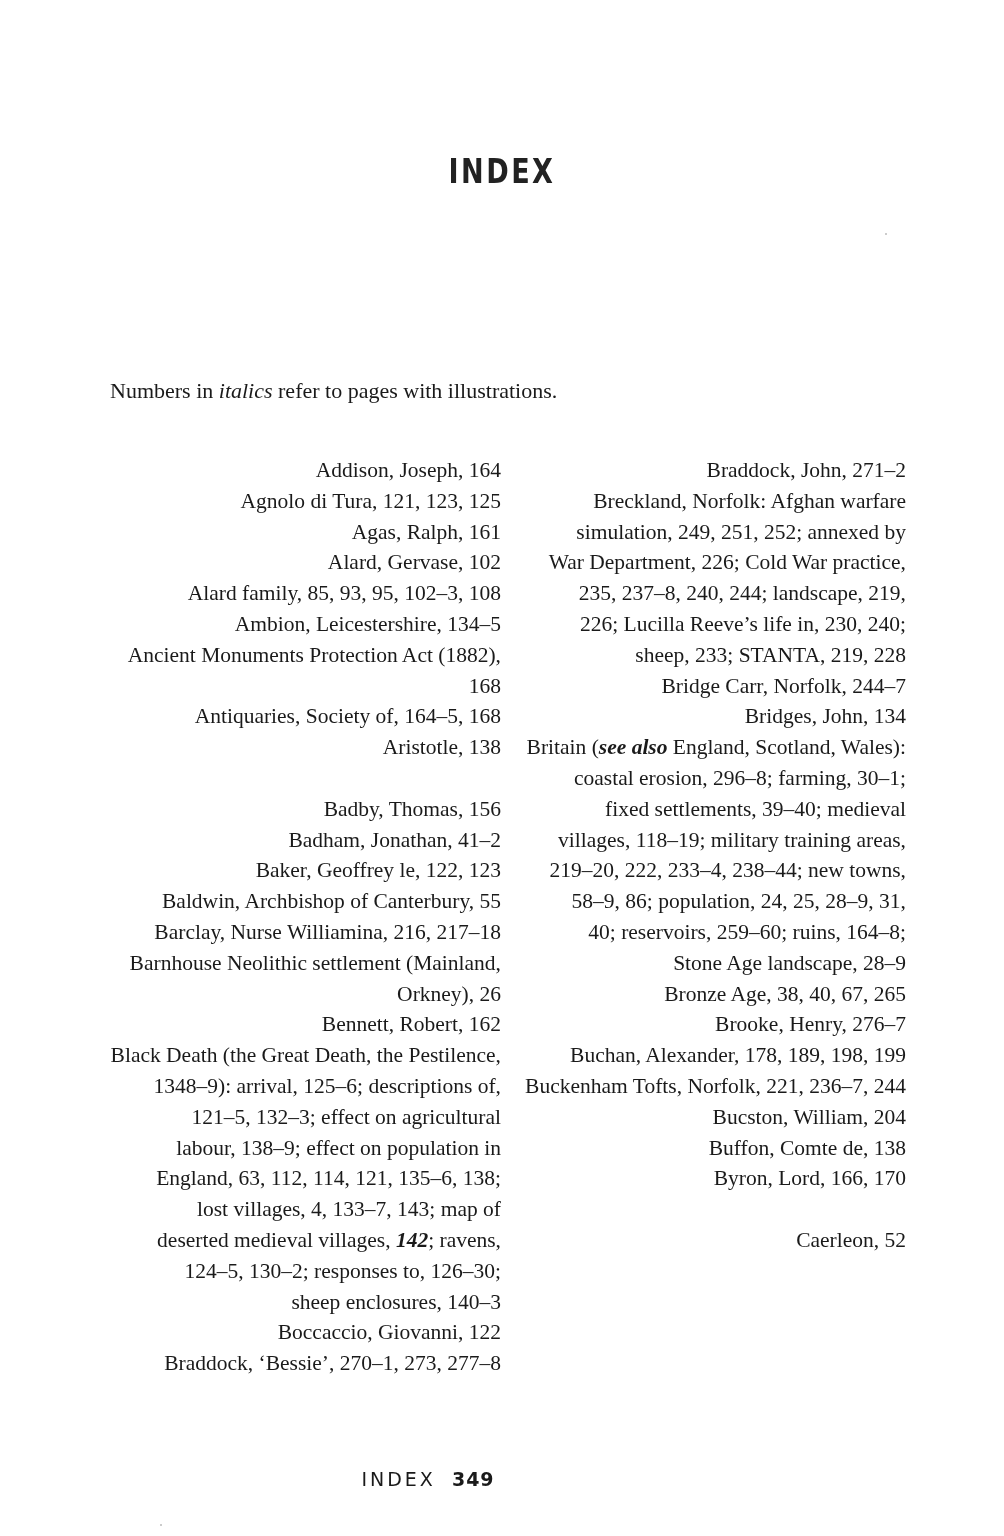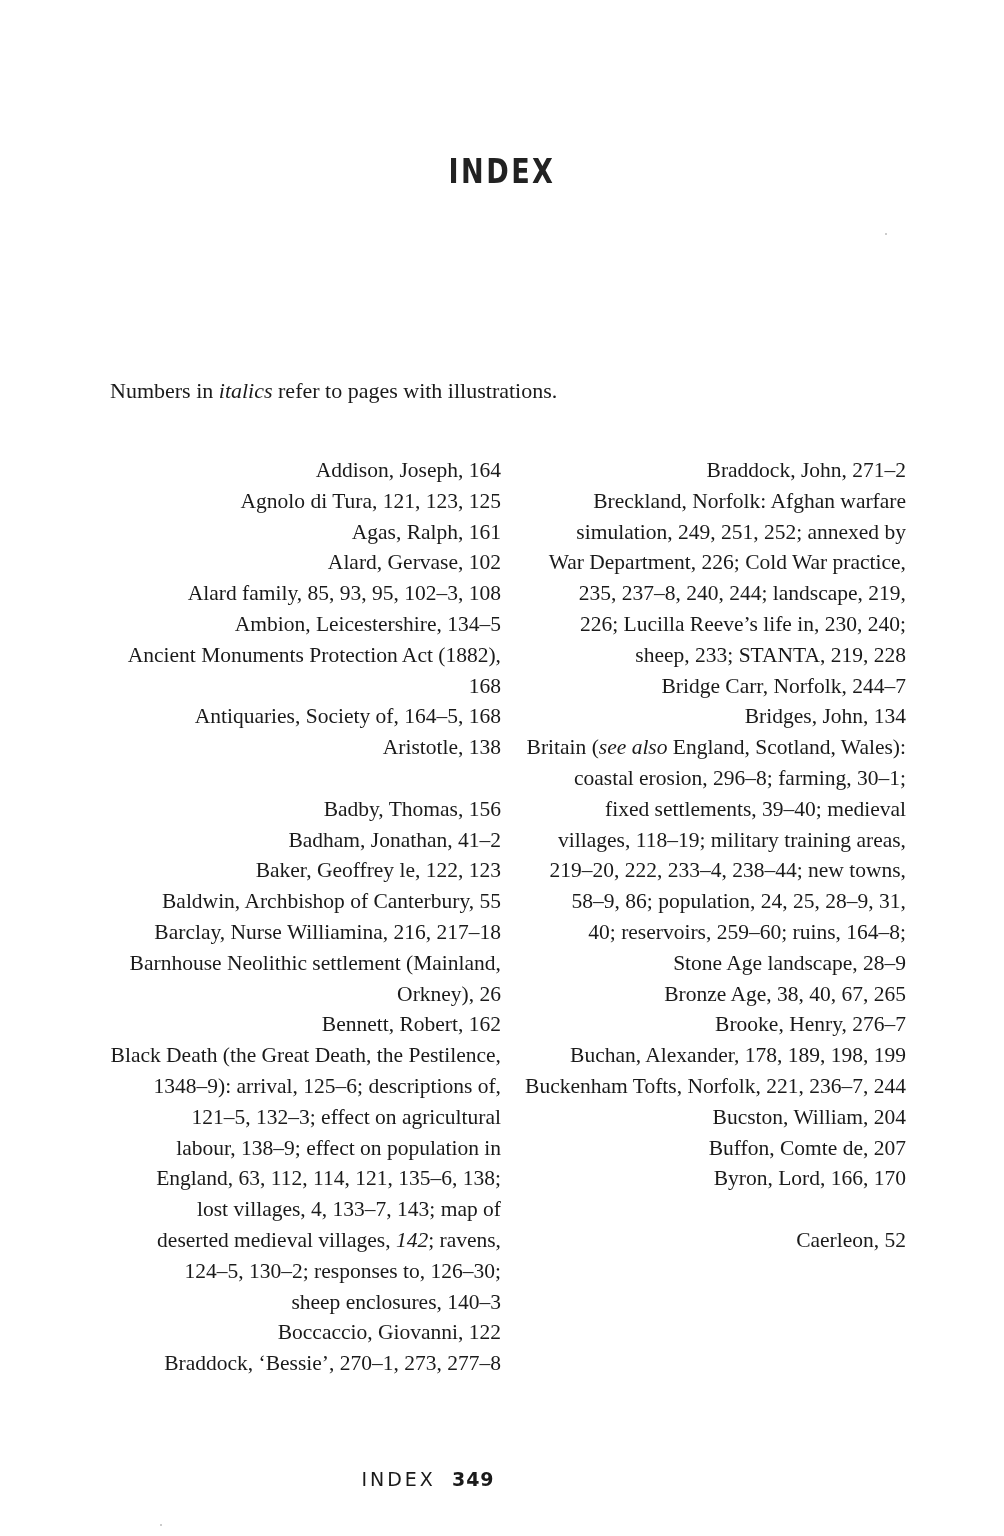--- a/index.html
+++ b/index.html
@@ -16,21 +16,21 @@
   .note em { font-style: italic; }
   .col {
     position: absolute; top: 455px; width: 395px;
     font-family: "Liberation Serif", serif; font-size: 21.5px; line-height: 30.8px;
     color: #1a1a1a;
   }
   .col.left { left: 106px; }
   .col.right { left: 514px; width: 392px; }
   .entry { padding-left: 30px; text-indent: -30px; margin: 0; text-align: right; }
   .gap { height: 30.8px; }
-  .entry em { font-style: italic; }
+  .entry em { font-style: italic; font-weight: bold; }
   .footer {
     position: absolute; top: 1468px; left: 0; width: 856px; text-align: center;
     font-family: "DejaVu Sans", sans-serif; font-size: 19px; color: #1a1a1a;
   }
   .footer .label { letter-spacing: 3px; }
   .footer .num { font-weight: bold; margin-left: 10px; letter-spacing: 1px; }
   .speck { position: absolute; width: 2px; height: 2px; background: #bbb; border-radius: 1px; }
 </style>
 </head>
 <body>
@@ -67,21 +67,21 @@
     <p class="entry"><span>Braddock, John, 271–2</span></p>
     <p class="entry"><span>Breckland, Norfolk: Afghan warfare simulation, 249, 251, 252; annexed by War Department, 226; Cold War practice, 235, 237–8, 240, 244; landscape, 219, 226; Lucilla Reeve’s life in, 230, 240; sheep, 233; STANTA, 219, 228</span></p>
     <p class="entry"><span>Bridge Carr, Norfolk, 244–7</span></p>
     <p class="entry"><span>Bridges, John, 134</span></p>
     <p class="entry"><span>Britain (</span><em>see also</em><span> England, Scotland, Wales): coastal erosion, 296–8; farming, 30–1; fixed settlements, 39–40; medieval villages, 118–19; military training areas, 219–20, 222, 233–4, 238–44; new towns, 58–9, 86; population, 24, 25, 28–9, 31, 40; reservoirs, 259–60; ruins, 164–8; Stone Age landscape, 28–9</span></p>
     <p class="entry"><span>Bronze Age, 38, 40, 67, 265</span></p>
     <p class="entry"><span>Brooke, Henry, 276–7</span></p>
     <p class="entry"><span>Buchan, Alexander, 178, 189, 198, 199</span></p>
     <p class="entry"><span>Buckenham Tofts, Norfolk, 221, 236–7, 244</span></p>
     <p class="entry"><span>Bucston, William, 204</span></p>
-    <p class="entry"><span>Buffon, Comte de, 207</span></p>
+    <p class="entry"><span>Buffon, Comte de, 138</span></p>
     <p class="entry"><span>Byron, Lord, 166, 170</span></p>
     <div class="gap"></div>
     <p class="entry"><span>Caerleon, 52</span></p>
   </div>
 
 <div class="footer">
   <span class="label">INDEX</span>
   <span class="num">349</span>
 </div>
 

